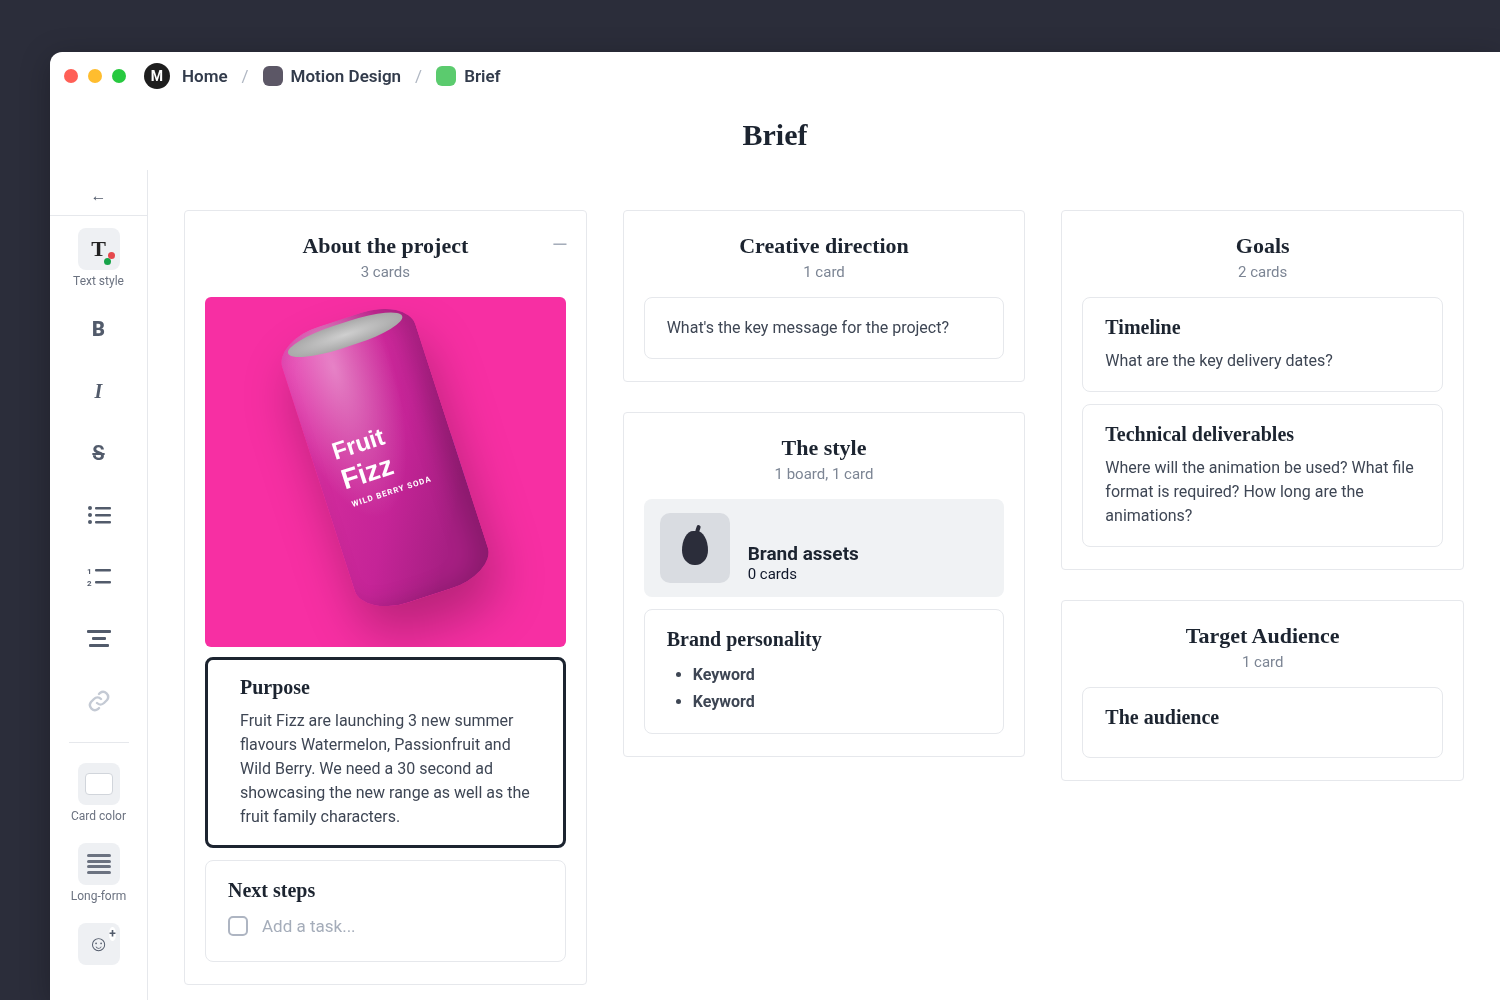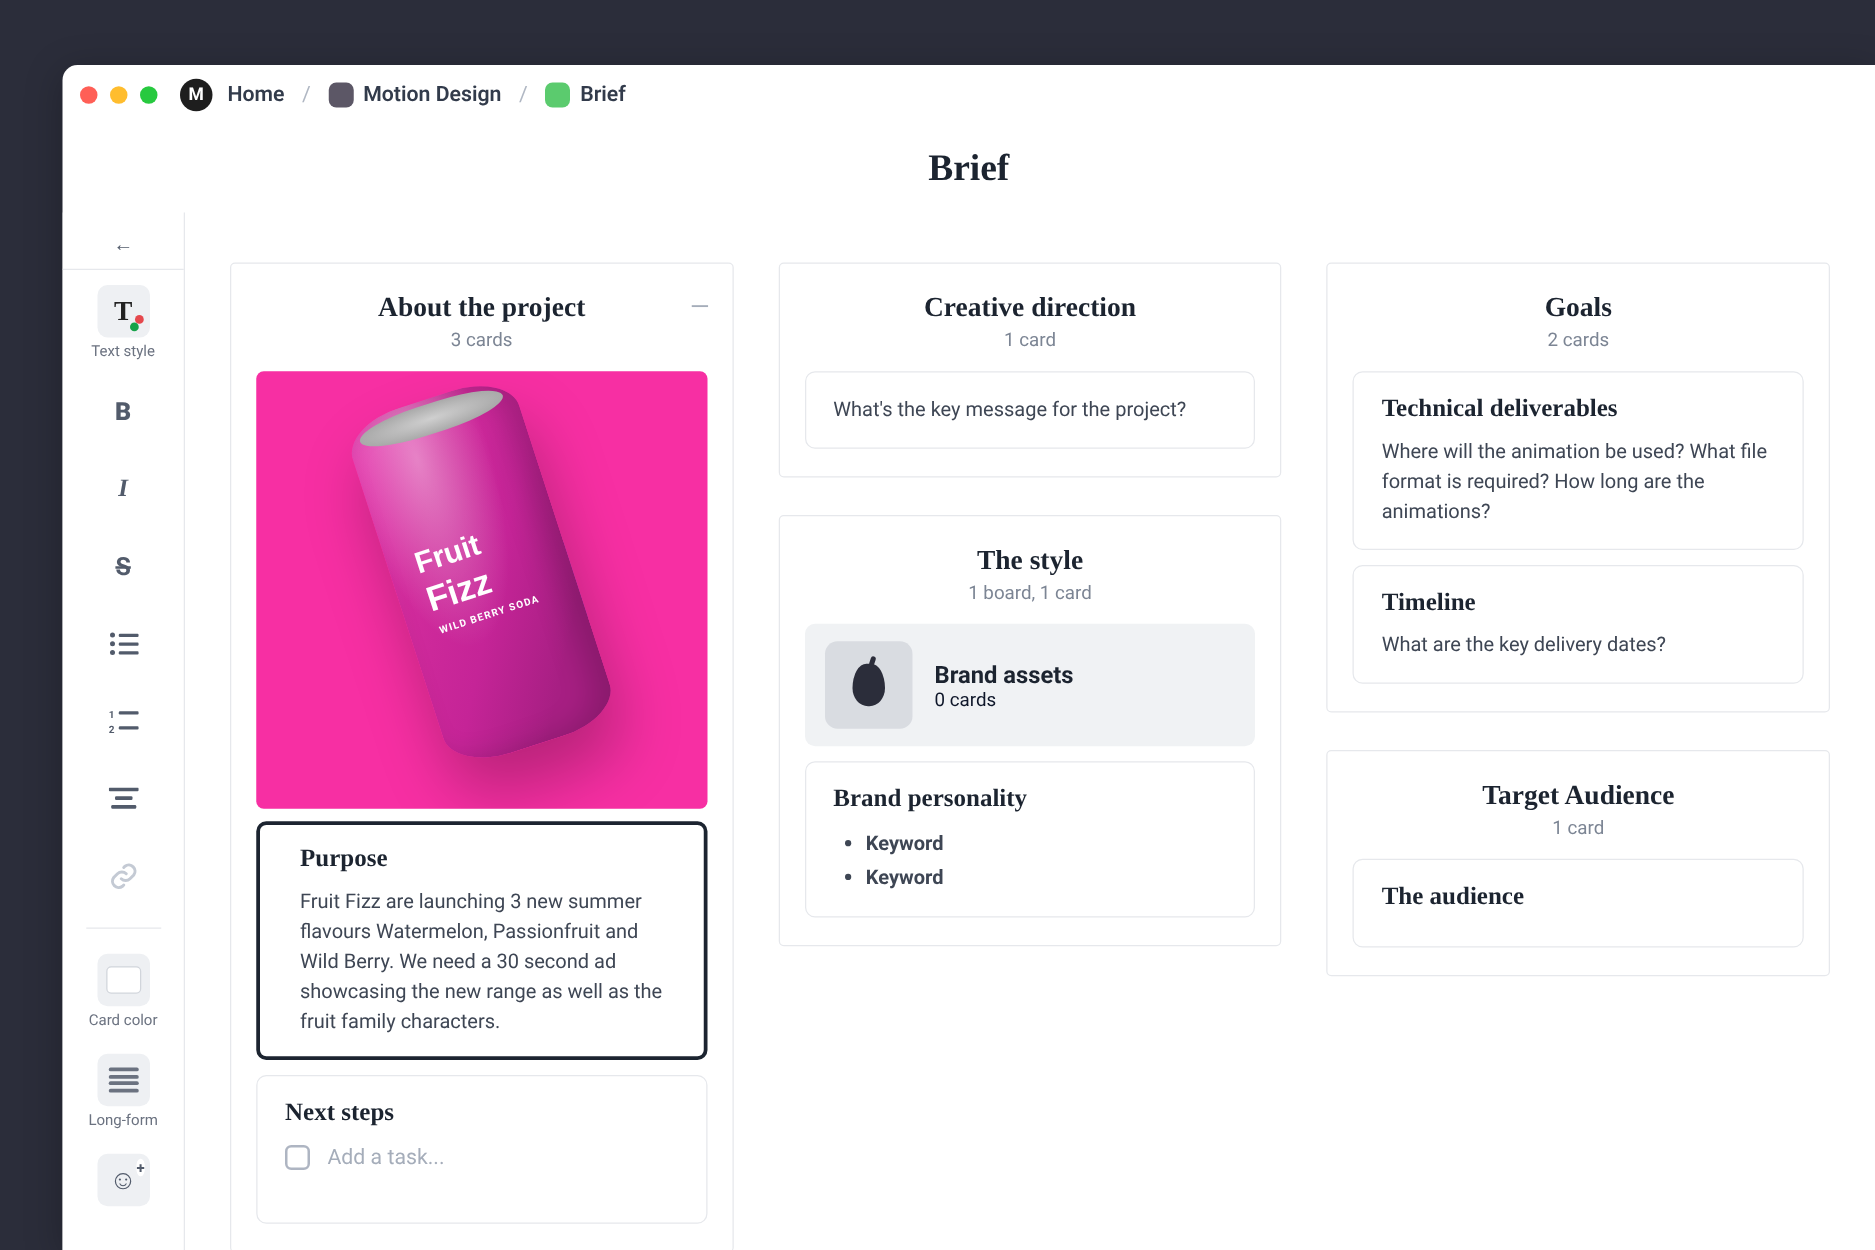--- a/index.html
+++ b/index.html
@@ -119,21 +119,21 @@
     content:""; position:absolute; top:4px; left:10px; right:10px; height:24px;
     background: radial-gradient(ellipse at center, #CFCFCF, #9A9A9A);
     border-radius: 60px / 14px;
   }
   .can .label { position:absolute; left:22px; top:110px; color:#fff; font-weight:800; font-family: Arial, sans-serif; }
   .can .label .l1{ font-size:24px; display:block; } .can .label .l2{ font-size:28px; display:block; font-weight:900;}
   .can .sub { position:absolute; left:24px; top:175px; font-size:8px; letter-spacing:1px; font-weight:700; color:#fff; }
 
   
   .board-row {
-    display:flex; align-items:center; gap:18px; background:#F0F2F4; border-radius:8px;
+    display:flex; align-items:flex-end; gap:18px; background:#F0F2F4; border-radius:8px;
     padding:14px 16px; margin:0 10px 12px 10px;
   }
   .board-thumb { width:70px; height:70px; border-radius:10px; background:#D9DCE1; display:flex; align-items:center; justify-content:center; }
   .pear-icon { width:26px; height:34px; background:#2B2D3A; border-radius: 45% 45% 50% 50% / 60% 60% 45% 45%; position:relative; }
   .pear-icon::after { content:""; position:absolute; top:-6px; left:14px; width:4px; height:8px; background:#2B2D3A; border-radius:2px; transform:rotate(18deg);}
   .board-row .bt { font-weight:700; font-size:19px; color:#1C2430; }
   .board-row .bc { font-size:15px; color:#0f172a; }
 
   ul.bullets { list-style: disc; padding-left: 26px; color:#3E4654; font-size:16px; }
   ul.bullets li { padding:4px 0;font-weight:bold; }
@@ -296,21 +296,21 @@
                 </div>
               <div class="sub">WILD BERRY SODA</div>
             </div>
           </div>
 
           <div class="card selected">
             <h3>Purpose</h3>
             <p>Fruit Fizz are launching 3 new summer flavours Watermelon, Passionfruit and Wild Berry. We need a 30 second ad showcasing the new range as well as the fruit family characters.</p>
           </div>
 
-          <div class="card" style="padding-bottom:42px;">
+          <div class="card" style="padding-bottom:25px;">
             <h3>Next steps</h3>
             <div class="task-row">
               <span class="cb"></span>
               <span class="ph">Add a task...</span>
             </div>
           </div>
         </div>
       </div>
 
       <div class="col">
@@ -348,27 +348,27 @@
         </div>
       </div>
 
       <div class="col">
         <div class="group">
           <div class="group-head">
             <div class="group-title">Goals</div>
             <div class="group-sub">2 cards</div>
           </div>
           <div class="card">
+            <h3>Timeline</h3>
+            <p>What are the key delivery dates?</p>
+          </div>
+          <div class="card">
             <h3>Technical deliverables</h3>
             <p>Where will the animation be used? What file format is required? How long are the animations?</p>
           </div>
-          <div class="card">
-            <h3>Timeline</h3>
-            <p>What are the key delivery dates?</p>
-          </div>
         </div>
 
         <div class="group">
           <div class="group-head">
             <div class="group-title">Target Audience</div>
             <div class="group-sub">1 card</div>
           </div>
           <div class="card">
             <h3>The audience</h3>
           </div>

